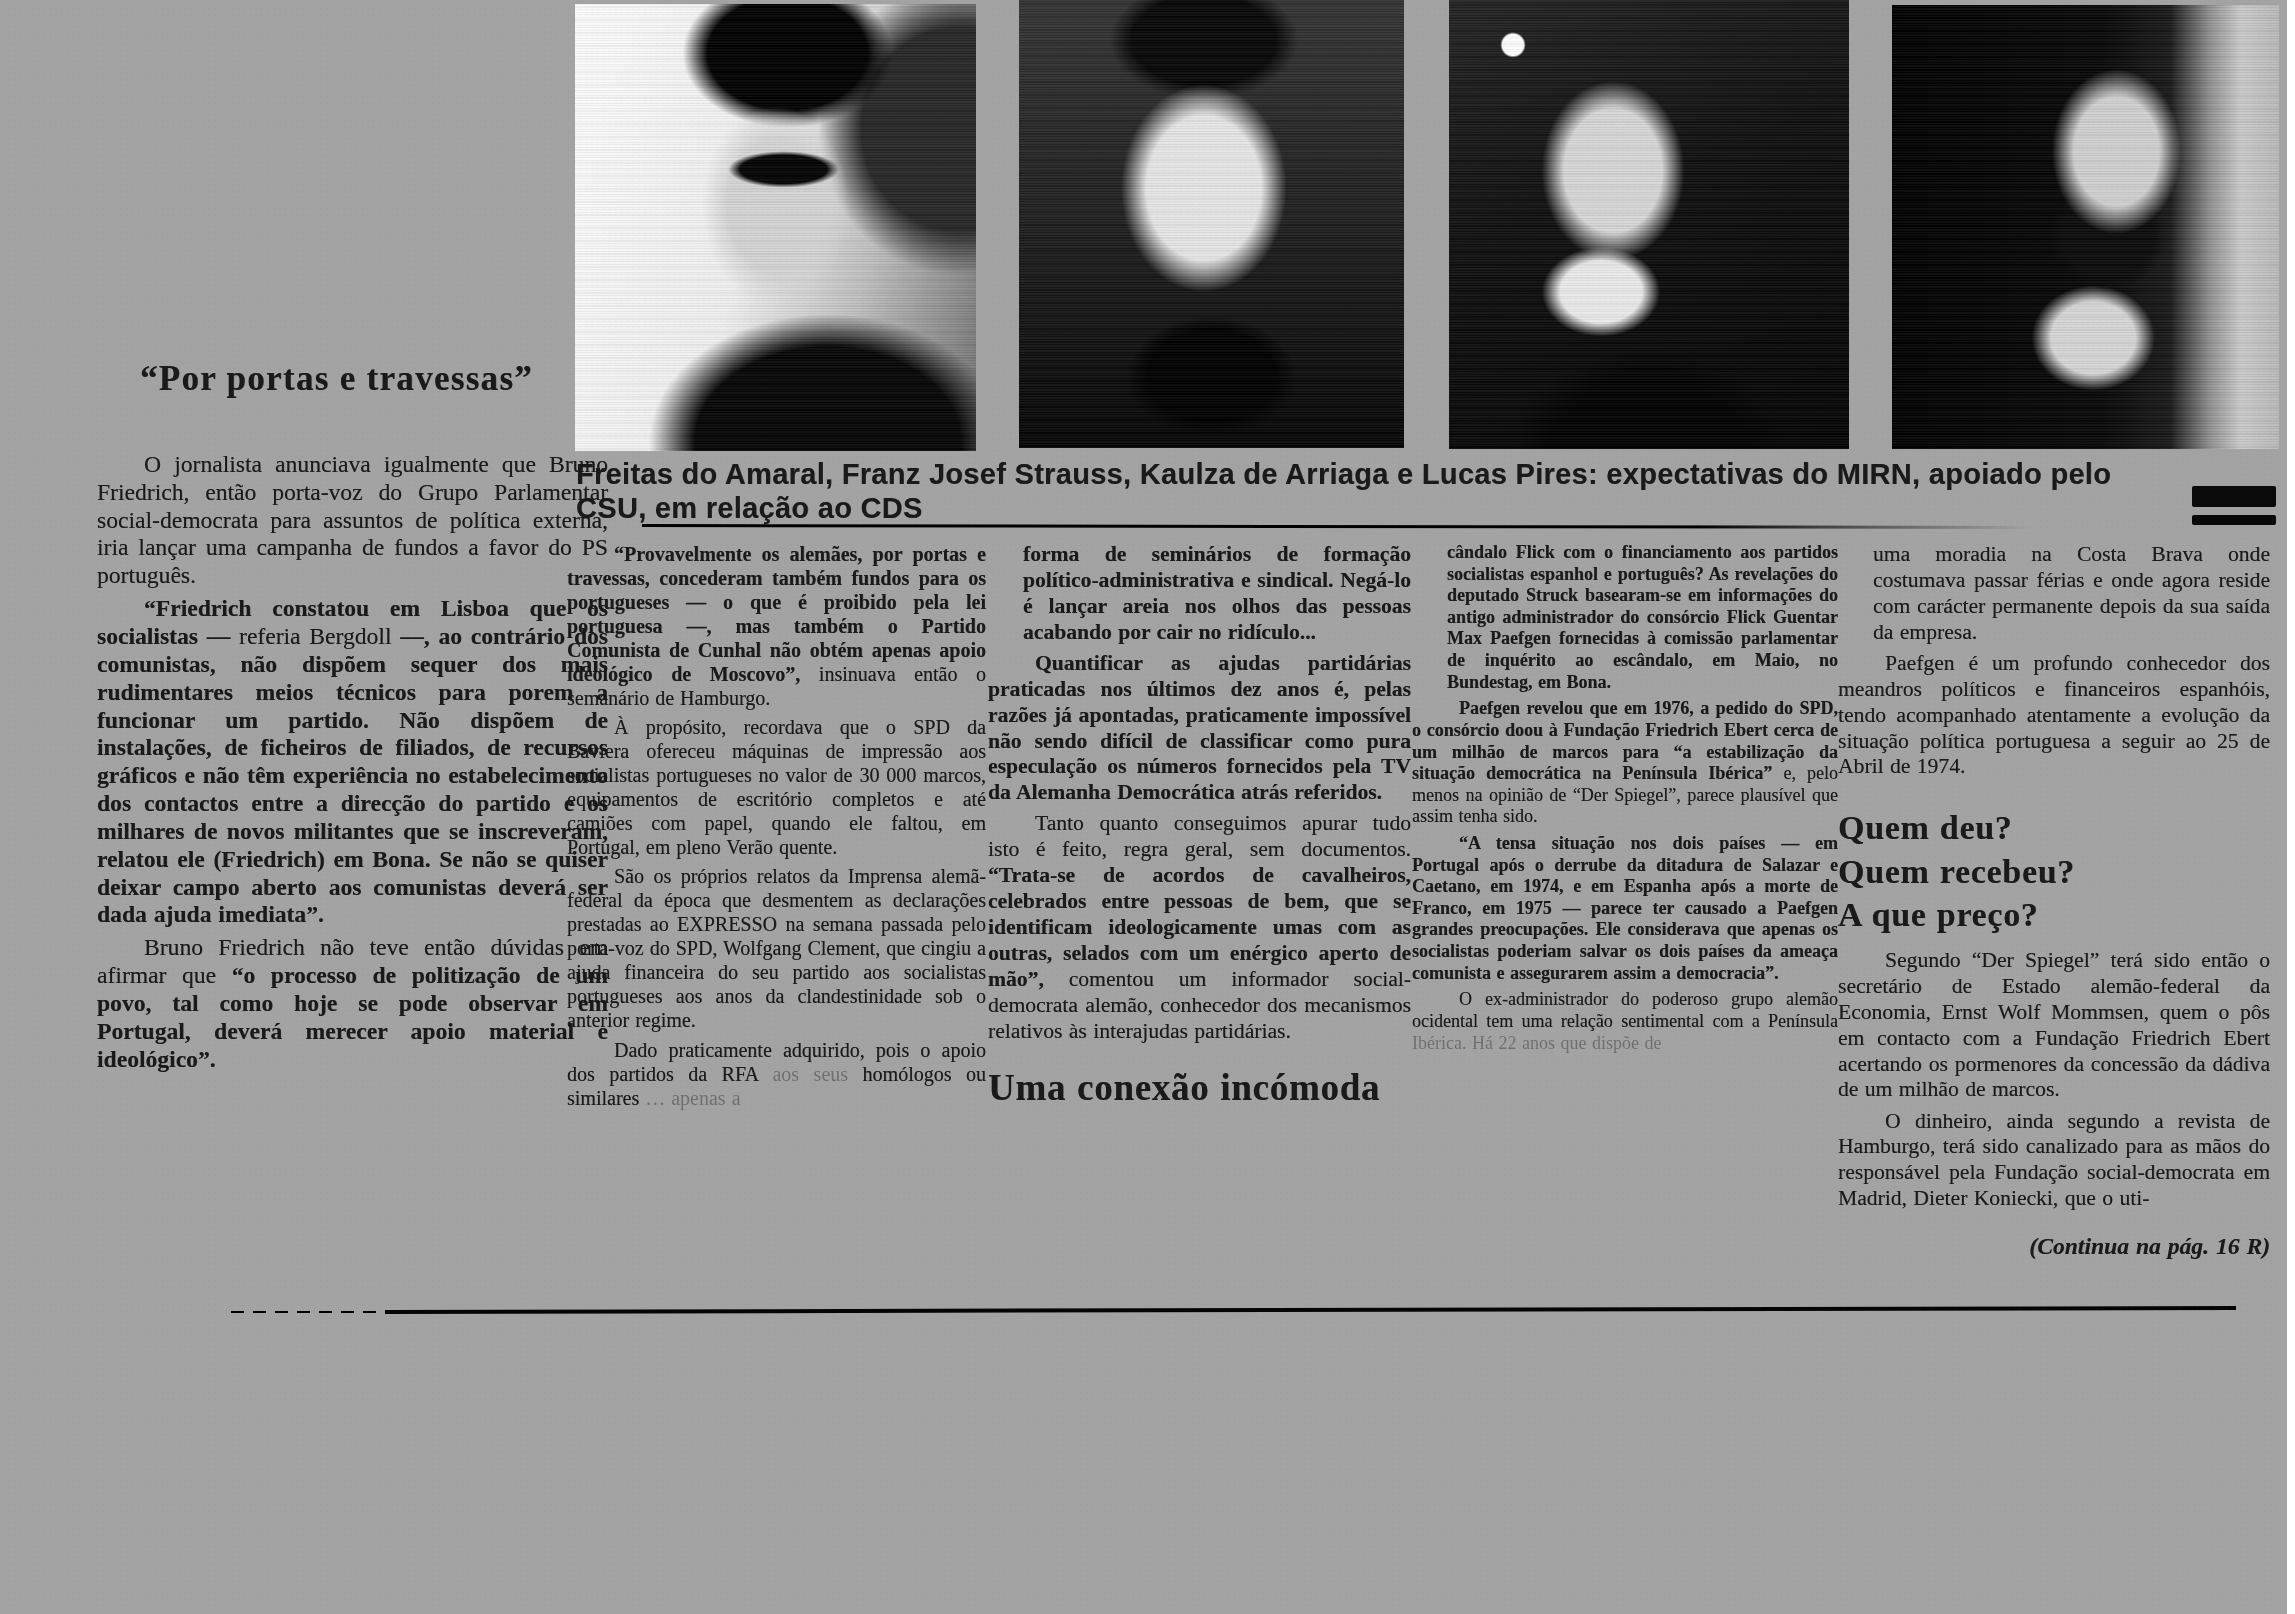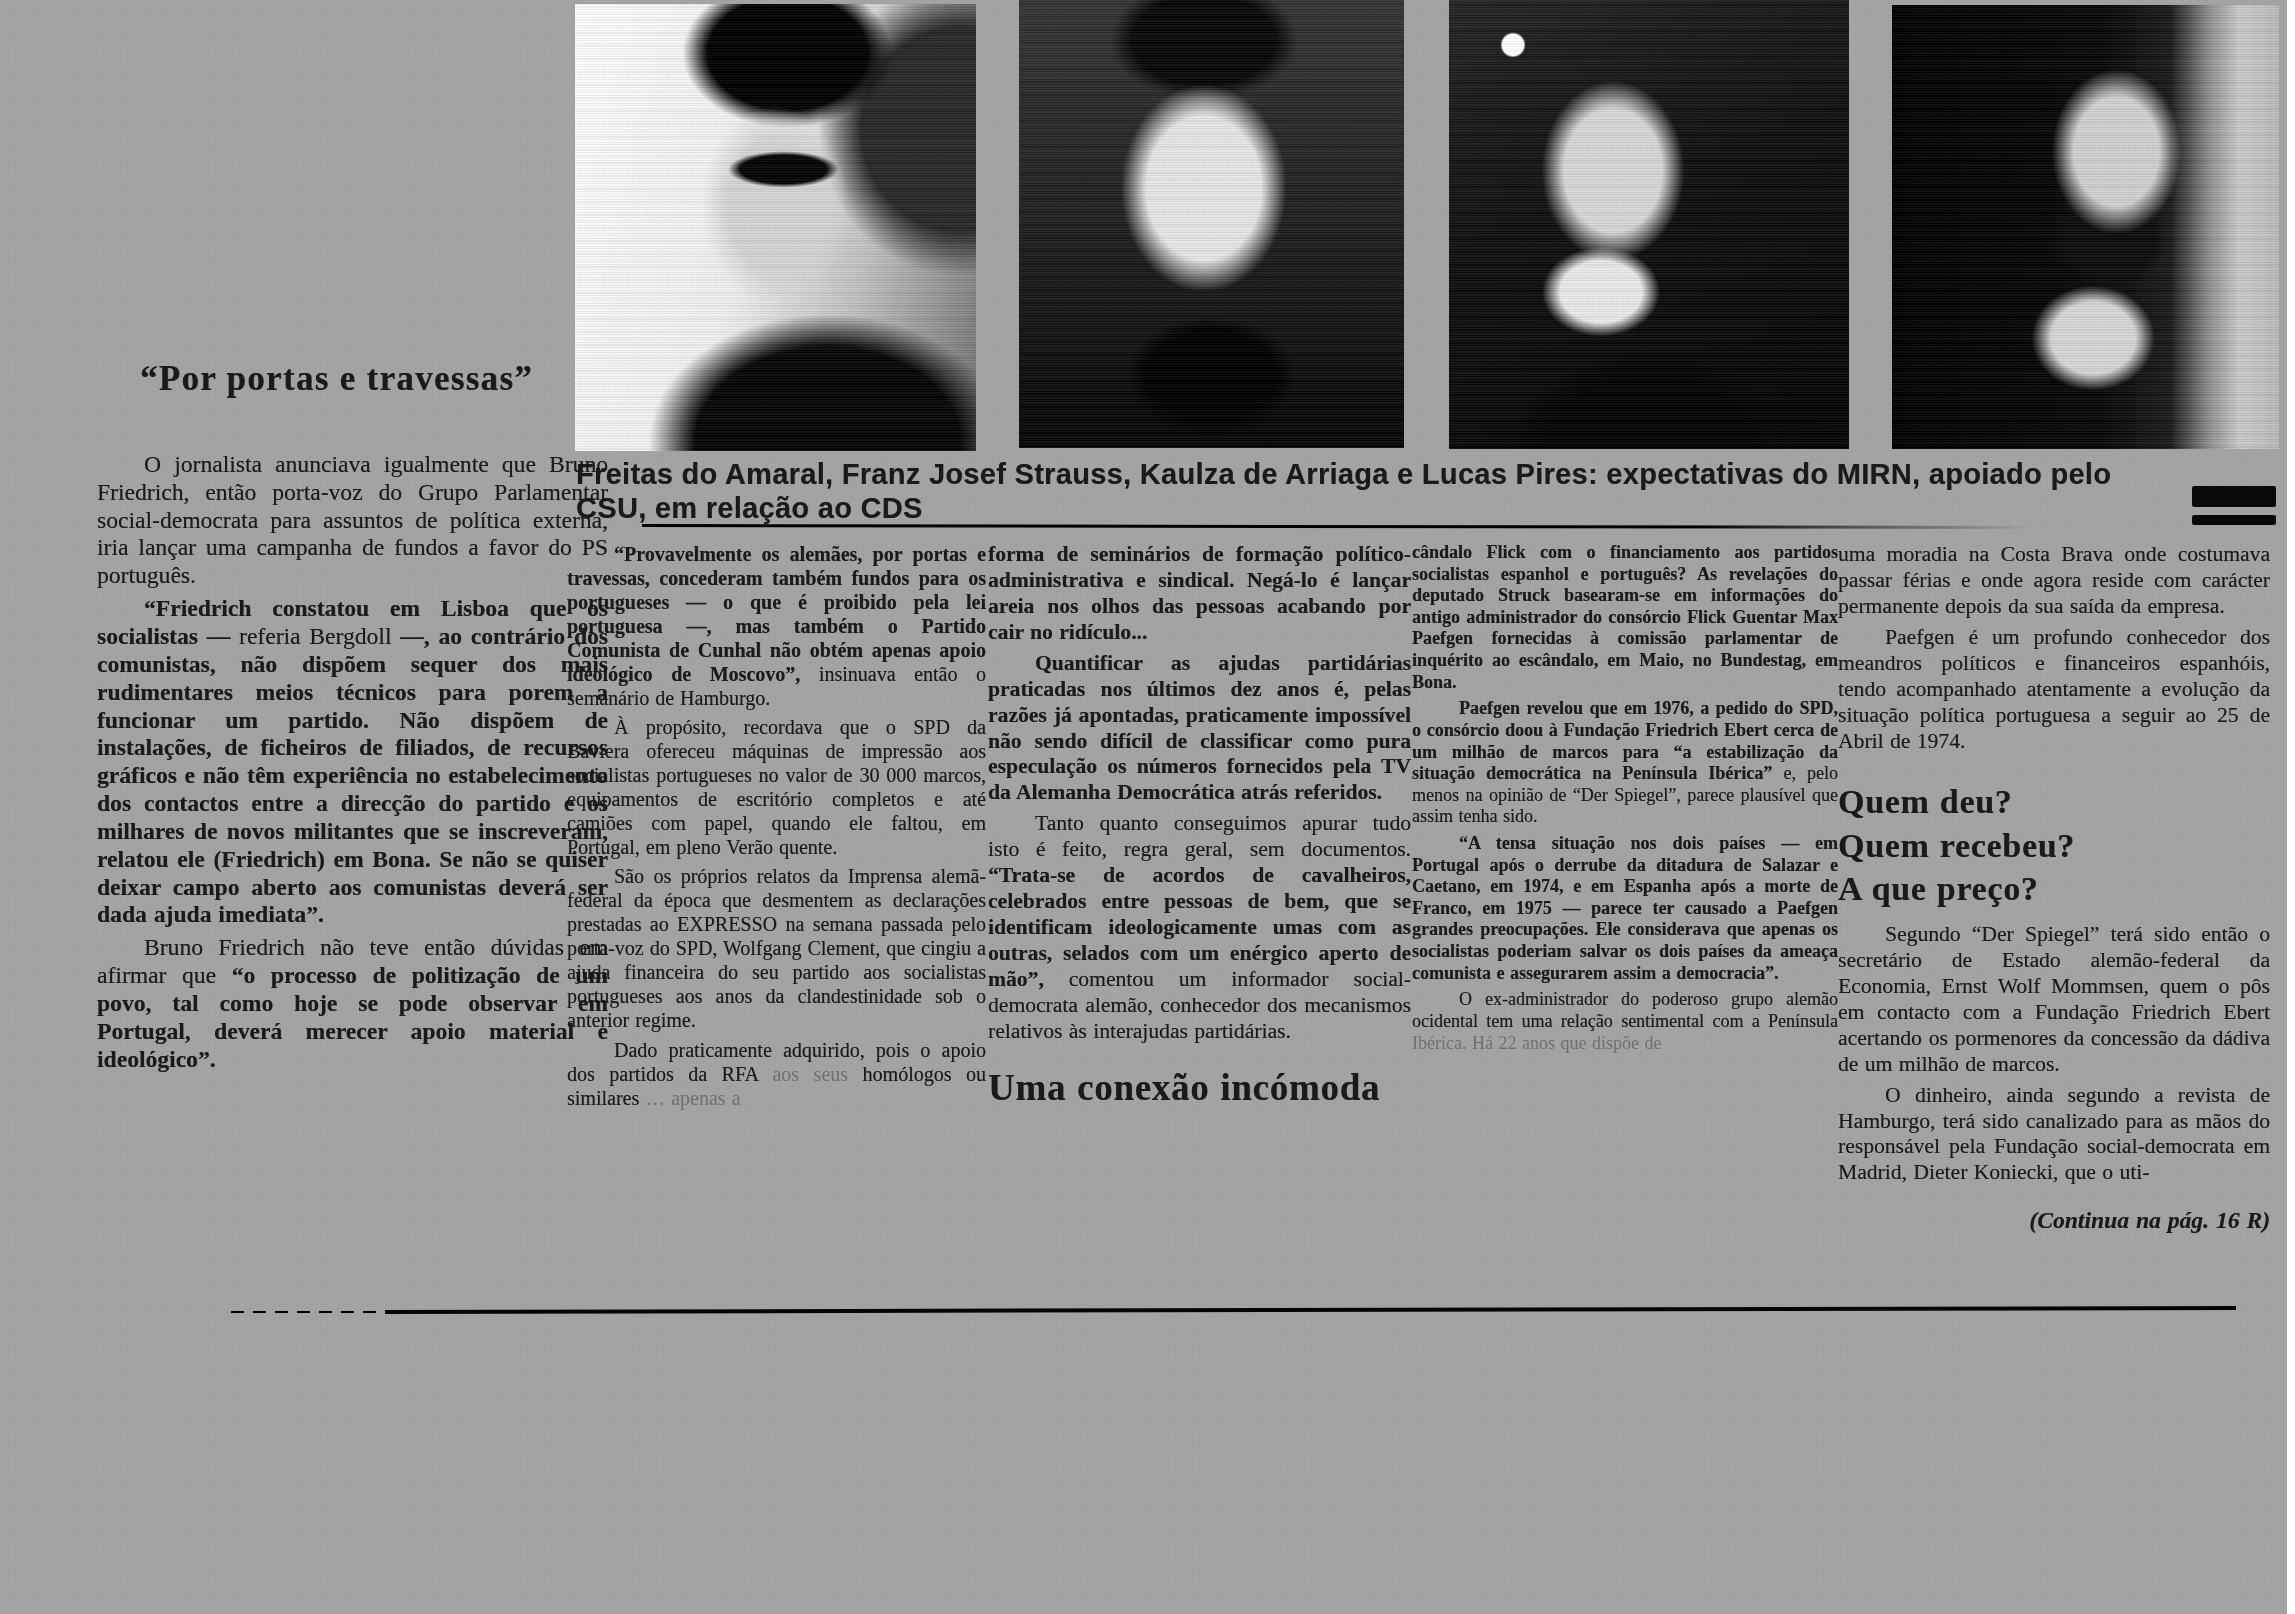--- a/index.html
+++ b/index.html
@@ -62,21 +62,21 @@
   }
   .smudge{position:absolute;background:#0a0a0a;border-radius:2px;}
   .smudge1{left:2192px;top:486px;width:84px;height:21px;}
   .smudge2{left:2192px;top:515px;width:84px;height:9.8px;}
   
   .col{
     position:absolute;text-align:justify;hyphens:auto;
     text-shadow:0.3px 0.3px 0.4px rgba(0,0,0,.42);word-spacing:1px;
   }
   .col p{margin:0 0 5.2px 0;text-indent:47px;}
-  .col p.noindent{text-indent:0;}
+  .col p.noindent{text-indent:0;margin-left:35px;}
   .bold{font-weight:700;}
   .faded{opacity:.38;text-shadow:none;}
   .col1{left:97px;top:451px;width:511px;font-size:23.6px;line-height:1.18;}
   .col2{left:567px;top:542px;width:419px;font-size:20px;line-height:1.2;}
   .col3{left:988px;top:542px;width:423px;font-size:21.6px;line-height:1.2;}
   .col4{left:1412px;top:542px;width:426px;font-size:18px;line-height:1.2;}
   .col5{left:1838px;top:542px;width:432px;font-size:21.6px;line-height:1.2;}
   .subhead{
     font-weight:700;margin:23.6px 0 15.7px 0;line-height:1.08;
     font-size:37px;text-indent:0;text-align:left;letter-spacing:0.7px;

